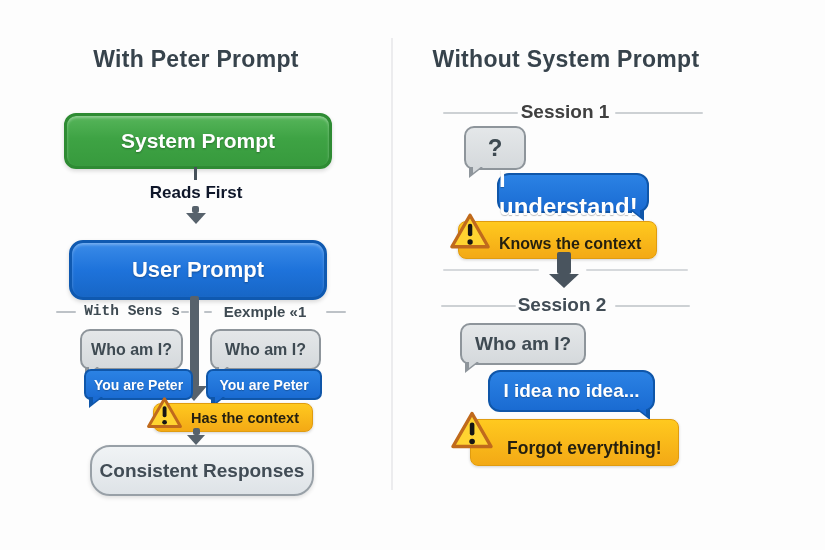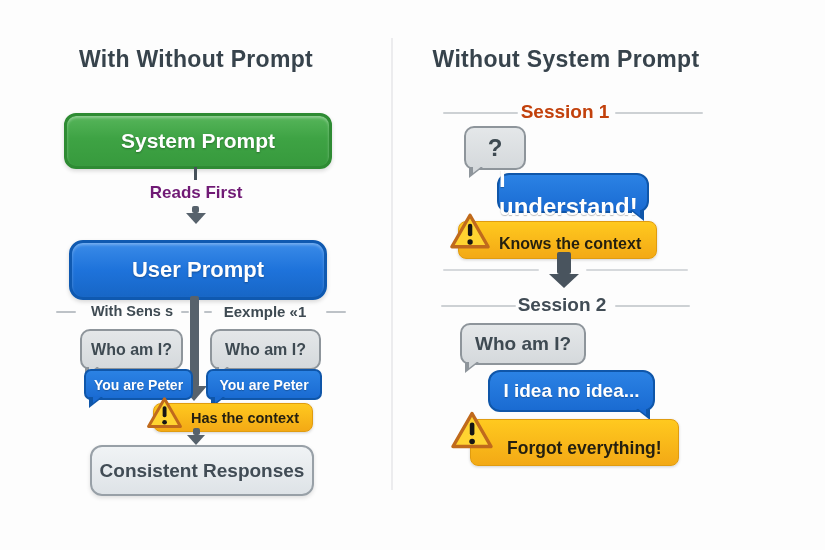--- a/index.html
+++ b/index.html
@@ -16,21 +16,21 @@
   
   .box{border-radius:12px;display:flex;align-items:center;justify-content:center;
        box-shadow:0 2px 4px rgba(0,0,0,.12);}
   .box-green{background:linear-gradient(180deg,#56b55a 0%,#3ea344 45%,#379a3d 100%);
        border:3px solid #2e8b33;color:#fff;text-shadow:0 1px 2px rgba(0,0,0,.3);
        box-shadow:inset 0 2px 3px rgba(255,255,255,.35),0 2px 4px rgba(0,0,0,.15);}
   .box-blue{background:linear-gradient(180deg,#3a8be8 0%,#1e73db 50%,#1766c6 100%);
        border:3px solid #0f59b0;color:#fff;text-shadow:0 1px 2px rgba(0,0,0,.3);
        box-shadow:inset 0 2px 3px rgba(255,255,255,.3),0 2px 4px rgba(0,0,0,.15);}
   .box-gray{background:linear-gradient(180deg,#f0f3f5 0%,#dee3e7 100%);
-       border:2.5px solid #98a0a7;color:#414c55;border-radius:12px;}
+       border:2.5px solid #98a0a7;color:#414c55;border-radius:20px;}
 
   
   .bubble{display:flex;align-items:center;justify-content:center;border-radius:10px;}
   .bubble-gray{background:linear-gradient(180deg,#e4e7e9,#d5d9dc);border:2px solid #8e959b;color:#3e4a52;}
   .bubble-blue{background:linear-gradient(180deg,#2b82e4,#1a6bd2);border:2px solid #0f56a9;color:#fff;
        text-shadow:0 1px 1px rgba(0,0,0,.25);border-radius:7px;}
   .bubble::before,.bubble::after{content:"";position:absolute;width:0;height:0;}
   .tail-left::before{left:3px;bottom:-10px;border-top:11px solid #8e959b;border-right:14px solid transparent;}
   .tail-left::after{left:7px;bottom:-5px;border-top:7px solid #d5d9dc;border-right:9px solid transparent;}
   .bubble-blue.tail-left::before{border-top-color:#0f56a9;}
@@ -51,36 +51,36 @@
   .vdivider{background:#ececee;width:2px;}
 </style>
 </head>
 <body>
 
 <div id="stage">
 
   <div class="abs vdivider" style="left:391px;top:38px;height:452px;"></div>
 
   <div>
-    <div class="abs panel-title center-text" style="left:40px;top:45px;width:312px;height:28px;">With Without Prompt</div>
+    <div class="abs panel-title center-text" style="left:40px;top:45px;width:312px;height:28px;">With Peter Prompt</div>
 
     <div class="abs box box-green" style="left:64px;top:113px;width:262px;height:50px;font-size:21px;">System Prompt</div>
 
     <div class="abs vline" style="left:194px;top:167px;height:13px;"></div>
-    <div class="abs center-text" style="left:40px;top:183px;width:312px;height:20px;font-size:17px;color:#701a75;">Reads First</div>
+    <div class="abs center-text" style="left:40px;top:183px;width:312px;height:20px;font-size:17px;color:#0f172a;">Reads First</div>
     <div class="abs shaft" style="left:192px;top:206px;width:7px;height:7px;"></div>
     <div class="abs head" style="left:186px;top:213px;border-left:10px solid transparent;border-right:10px solid transparent;border-top:11px solid #57626c;"></div>
 
     <div class="abs box box-blue" style="left:69px;top:240px;width:252px;height:54px;font-size:22px;border-radius:14px;">User Prompt</div>
 
     <div class="abs shaft" style="left:190px;top:296px;width:9px;height:91px;"></div>
     <div class="abs head" style="left:181px;top:386px;border-left:13px solid transparent;border-right:13px solid transparent;border-top:15px solid #57626c;"></div>
 
     <div class="abs dash" style="left:56px;top:311px;width:20px;"></div>
-    <div class="abs center-text" style="left:82px;top:302px;width:100px;height:18px;font-size:14.5px;color:#3e4a52;">With Sens s</div>
+    <div class="abs center-text" style="left:82px;top:302px;width:100px;height:18px;font-size:14.5px;color:#3e4a52;font-family:Liberation Mono, monospace;">With Sens s</div>
     <div class="abs dash" style="left:181px;top:311px;width:8px;"></div>
     <div class="abs dash" style="left:204px;top:311px;width:8px;"></div>
     <div class="abs center-text" style="left:214px;top:302px;width:102px;height:18px;font-size:15px;color:#3e4a52;">Eexmple «1</div>
     <div class="abs dash" style="left:326px;top:311px;width:20px;"></div>
 
     <div class="abs bubble bubble-gray tail-left" style="left:80px;top:329px;width:99px;height:37px;font-size:16px;">Who am I?</div>
     <div class="abs bubble bubble-blue tail-left" style="left:84px;top:369px;width:105px;height:27px;font-size:14px;">You are Peter</div>
 
     <div class="abs bubble bubble-gray tail-left" style="left:210px;top:329px;width:107px;height:37px;font-size:16px;">Who am I?</div>
     <div class="abs bubble bubble-blue tail-left" style="left:206px;top:369px;width:112px;height:27px;font-size:14px;">You are Peter</div>
@@ -95,21 +95,21 @@
     <div class="abs shaft" style="left:193px;top:428px;width:7px;height:7px;"></div>
     <div class="abs head" style="left:187px;top:435px;border-left:9.5px solid transparent;border-right:9.5px solid transparent;border-top:10px solid #57626c;"></div>
 
     <div class="abs box box-gray center-text" style="left:90px;top:445px;width:220px;height:47px;font-size:19px;">Consistent Responses</div>
   </div>
 
   <div>
     <div class="abs panel-title center-text" style="left:420px;top:45px;width:292px;height:28px;">Without System Prompt</div>
 
     <div class="abs hline" style="left:443px;top:112px;width:75px;"></div>
-    <div class="abs center-text" style="left:495px;top:101px;width:140px;height:22px;font-size:19px;color:#c2410c;">Session 1</div>
+    <div class="abs center-text" style="left:495px;top:101px;width:140px;height:22px;font-size:19px;color:#404040;">Session 1</div>
     <div class="abs hline" style="left:615px;top:112px;width:88px;"></div>
 
     <div class="abs bubble bubble-gray tail-left" style="left:464px;top:126px;width:58px;height:40px;font-size:24px;">?</div>
     <div class="abs bubble bubble-blue tail-right" style="left:497px;top:173px;width:148px;height:36px;font-size:24px;border-radius:12px;">I understand!</div>
 
     <div class="abs badge" style="left:458px;top:221px;height:28px;padding:8px 15px 0 40px;font-size:16px;">Knows the context</div>
     <svg class="abs" style="left:449px;top:212px;" width="42" height="39" viewBox="0 0 44 40">
       <path d="M22 3 L41 36 H3 Z" fill="#ffd431" stroke="#c06a1c" stroke-width="3.5" stroke-linejoin="round"></path>
       <rect x="19.8" y="12" width="4.6" height="13" rx="2.2" fill="#161616"></rect>
       <circle cx="22.1" cy="31" r="2.8" fill="#161616"></circle>

